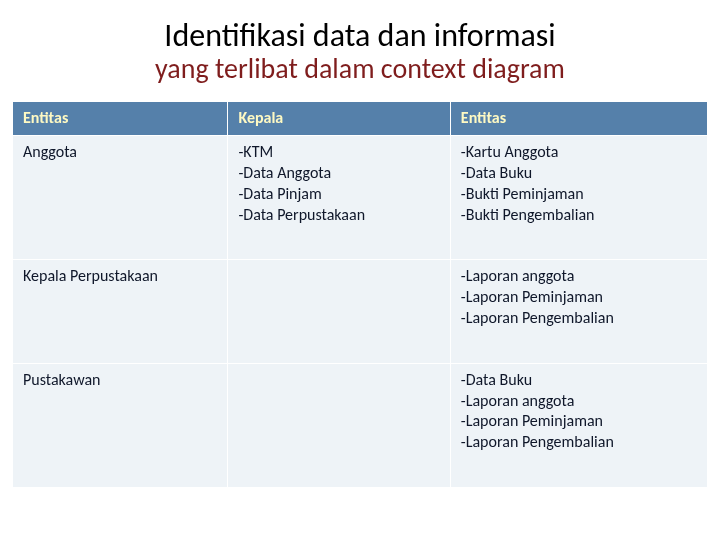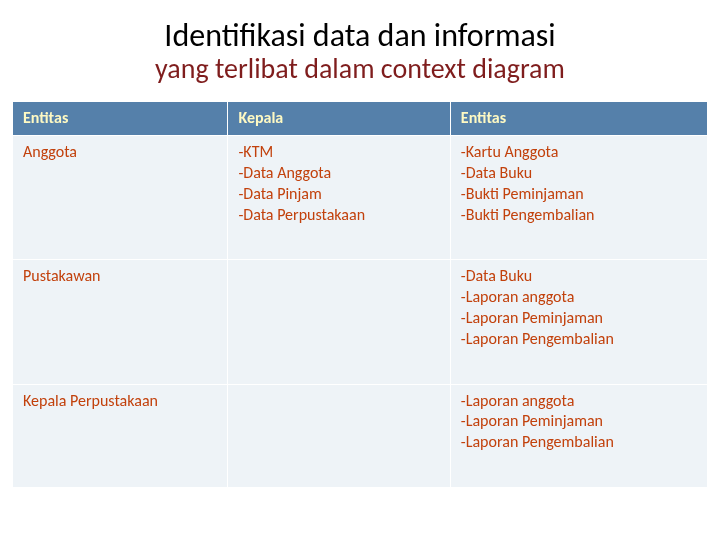--- a/index.html
+++ b/index.html
@@ -4,21 +4,21 @@
 <style>
   * { box-sizing: border-box; margin: 0; padding: 0; }
   html, body { width: 720px; height: 540px; background: #fff; font-family: Calibri, "Segoe UI", Arial, sans-serif; color: #000; }
   .slide { width: 720px; height: 440px; padding: 18px 12px 12px; position: relative; }
   .title-block { text-align: center; margin-bottom: 16px; padding: 0 40px; }
   .title-line1 { font-size: 32px; font-weight: 400; line-height: 1.1; }
   .title-line2 { font-size: 28px; font-weight: 400; color: #7f1d1d; line-height: 1.15; }
   table { width: 100%; border-collapse: collapse; table-layout: fixed; }
   th, td { border: 1px solid #fff; text-align: left; vertical-align: top; padding: 6px 10px; font-size: 16px; line-height: 1.3; }
   th { background: #5580aa; color: #fef9c3; font-weight: 700; }
-  td { background: #eef3f7; color: #c2410c; }
+  td { background: #eef3f7; color: #0f172a; }
   .col-entitas { width: 31%; }
   .col-input   { width: 32%; }
   .col-output  { width: 37%; }
   .cell-list { white-space: pre-line; }
   tr.tall td { padding-bottom: 34px; }
 </style>
 </head>
 <body>
 
 <div class="slide">
@@ -46,29 +46,29 @@
         <td class="cell-list">-KTM
 -Data Anggota
 -Data Pinjam
 -Data Perpustakaan</td>
         <td class="cell-list">-Kartu Anggota
 -Data Buku
 -Bukti Peminjaman
 -Bukti Pengembalian</td>
       </tr>
       <tr class="tall">
+        <td>Kepala Perpustakaan</td>
+        <td class="cell-list"></td>
+        <td class="cell-list">-Laporan anggota
+-Laporan Peminjaman
+-Laporan Pengembalian</td>
+      </tr>
+      <tr class="tall">
         <td>Pustakawan</td>
         <td class="cell-list"></td>
         <td class="cell-list">-Data Buku
 -Laporan anggota
--Laporan Peminjaman
--Laporan Pengembalian</td>
-      </tr>
-      <tr class="tall">
-        <td>Kepala Perpustakaan</td>
-        <td class="cell-list"></td>
-        <td class="cell-list">-Laporan anggota
 -Laporan Peminjaman
 -Laporan Pengembalian</td>
       </tr>
     </tbody>
   </table>
 </div>
 
 </body></html>

